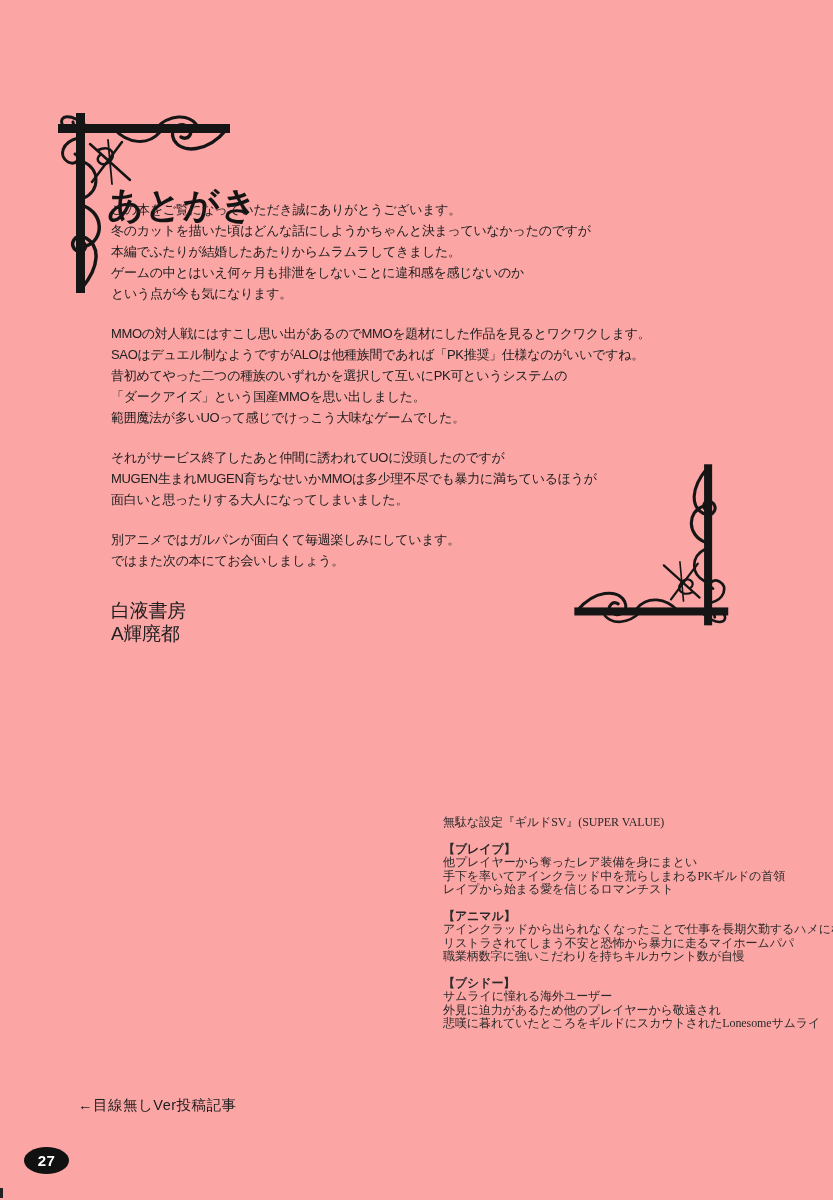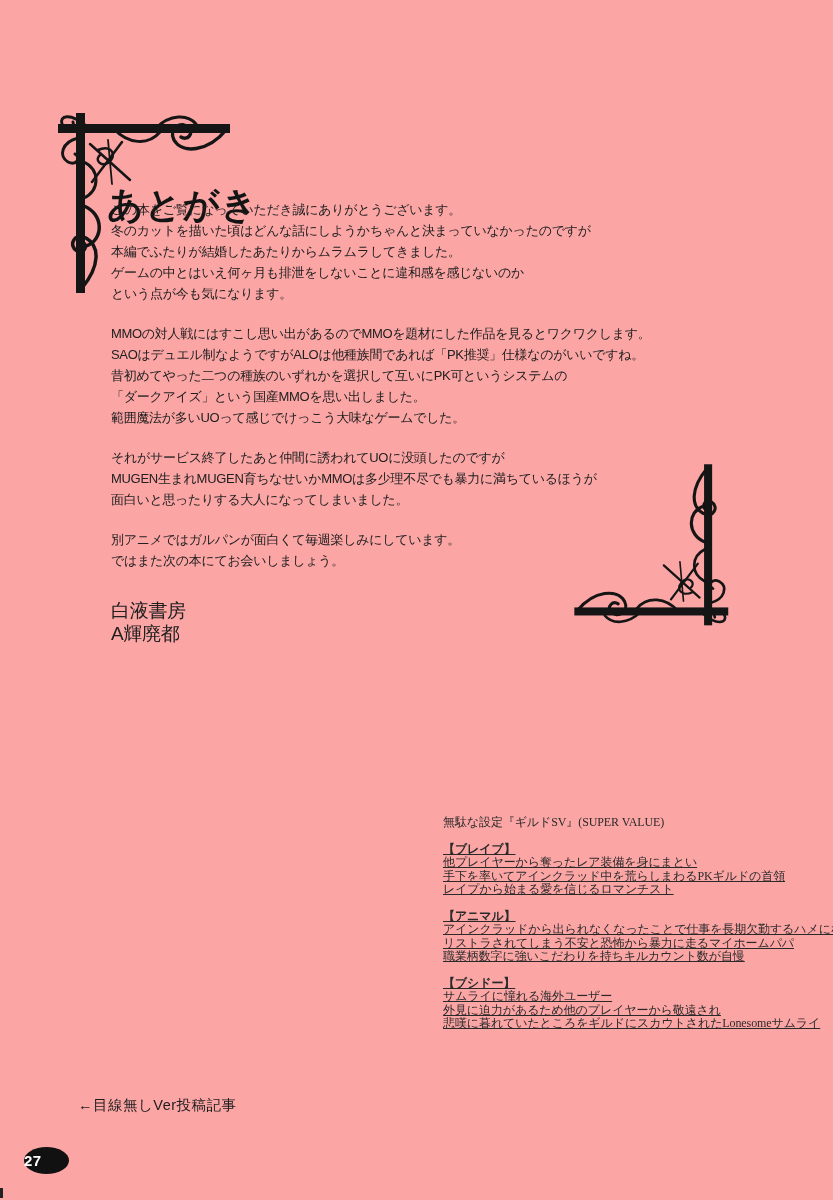--- a/index.html
+++ b/index.html
@@ -31,33 +31,33 @@
   .para{margin:0 0 19px 0;}
   .b-line{white-space:nowrap;}
   .signature{margin-top:28px;line-height:23px;font-size:19px;}
   
   .profiles{
     position:absolute;left:443px;top:816px;width:370px;
     font-family:"Liberation Serif","DejaVu Serif",serif;
     font-size:12px;line-height:13.4px;letter-spacing:-0.1px;
     color:#2a2a2a;
   }
-  .profile{margin-top:13.4px;text-decoration:underline;}
+  .profile{margin-top:13.4px;}
   .p-line{white-space:nowrap;}
   .p-name{font-weight:bold;}
   
   .margin-note{
     position:absolute;left:78px;top:1096px;
     font-size:14.5px;letter-spacing:0.5px;color:#1d1d1d;
   }
   
   .page-num{
     position:absolute;left:24px;top:1147px;width:45px;height:27px;
     background:#111;border-radius:50%;
-    display:flex;align-items:center;justify-content:flex-start;
+    display:flex;align-items:center;justify-content:center;
     color:#fff;font-size:15px;font-weight:bold;letter-spacing:0.5px;
   }
   .scan-mark{position:absolute;left:0;top:1188px;width:3px;height:10px;background:#222;}
 </style>
 </head>
 <body>
 
 <div class="page">
 
   <svg class="ornament tl" viewBox="0 0 180 190" aria-hidden="true">

